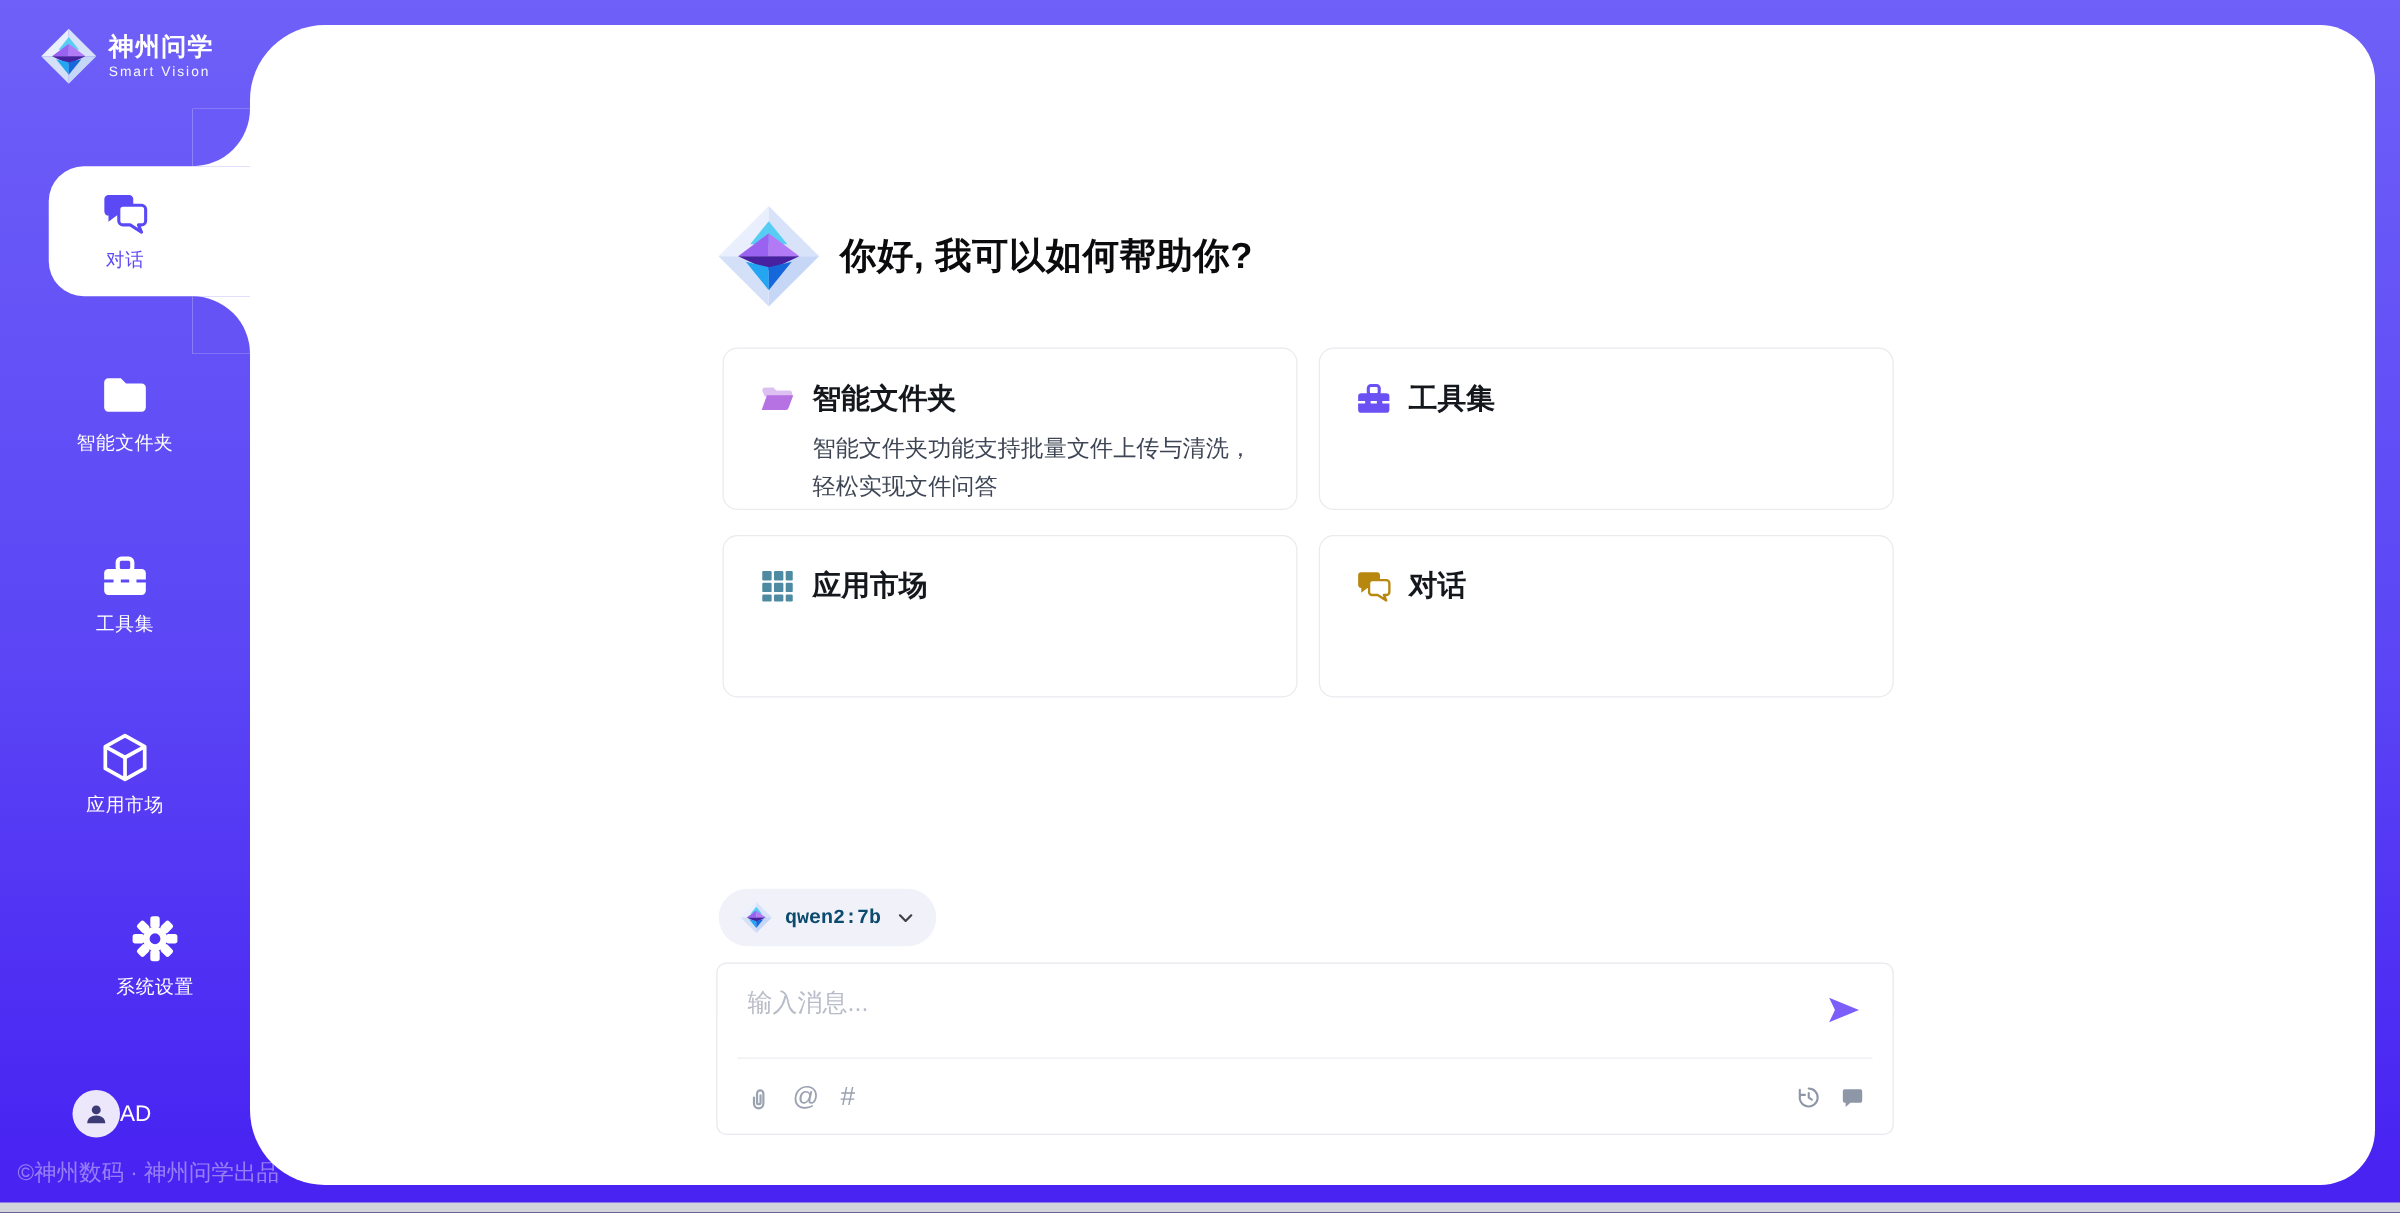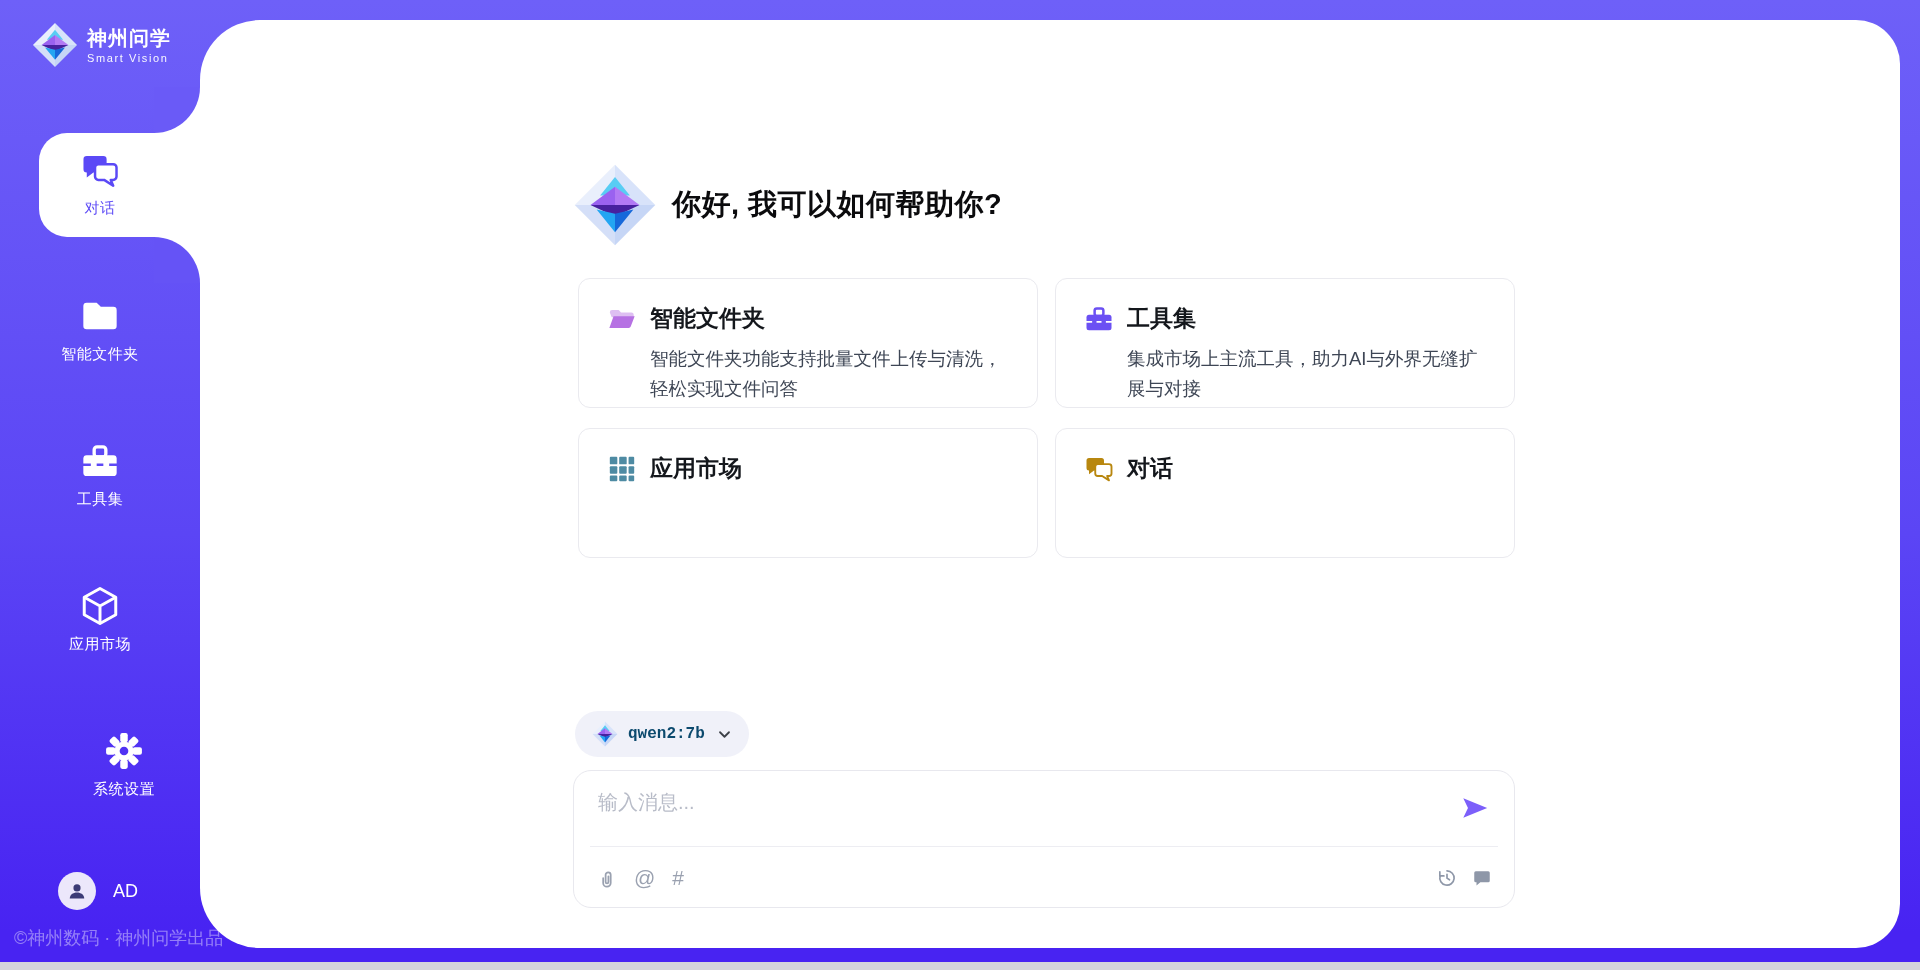--- a/index.html
+++ b/index.html
@@ -26,21 +26,21 @@
   .nav-item{position:absolute;left:0;width:200px;display:flex;flex-direction:column;
             align-items:center;color:#fff;cursor:pointer;}
   .nav-item .nav-icon{height:40px;display:flex;align-items:center;justify-content:center;}
   .nav-item .nav-label{font-size:15px;margin-top:9px;letter-spacing:.5px;}
   .nav-0{top:150px;color:#5b49f6;}
   .nav-1{top:296px;}
   .nav-2{top:441px;}
   .nav-3{top:586px;}
   .nav-4{top:731px;padding-left:48px;}
 
-  .user-row{position:absolute;left:58px;top:872px;display:flex;align-items:center;gap:17px;cursor:pointer;}
+  .user-row{position:absolute;left:58px;top:872px;display:flex;align-items:center;cursor:pointer;}
   .avatar{width:38px;height:38px;border-radius:50%;background:#ece7fb;display:flex;
           align-items:center;justify-content:center;}
   .user-label{color:#fff;font-size:18px;}
   .sidebar-footer{position:absolute;left:14px;top:926px;font-size:18px;color:rgba(255,255,255,.42);
                   white-space:nowrap;}
 
   
   .panel{position:absolute;left:200px;top:20px;width:1700px;height:928px;background:#fff;
          border-radius:60px 44px 44px 60px;}
 
@@ -58,21 +58,21 @@
   .card-title{margin:0;font-size:23px;font-weight:700;color:#14171c;}
   .card-desc{margin:10px 0 0 43px;font-size:18.5px;color:#3e4655;line-height:30px;}
 
   .model-pill{position:absolute;left:375px;top:691px;height:46px;border-radius:23px;background:#f0f1f9;
               display:inline-flex;align-items:center;gap:10px;padding:0 17px;cursor:pointer;}
   .model-pill .m-diamond{width:26px;height:26px;}
   .m-label{font-size:16px;font-weight:600;color:#0c4a6e;font-family:Liberation Mono, monospace;}
   .m-chevron{width:15px;height:15px;display:flex;align-items:center;margin-left:2px;}
 
   .composer{position:absolute;left:373px;top:750px;width:942px;height:138px;background:#fff;
-            border:1px solid #e8e8ee;border-radius:18px;}
+            border:1px solid #e8e8ee;border-radius:8px;}
   .composer textarea{position:absolute;left:24px;top:18px;width:850px;height:50px;border:none;outline:none;
             resize:none;font-size:20px;color:#2c2f36;background:transparent;padding:0;}
   .composer textarea::placeholder{color:#b8bcc8;}
   .send-btn{position:absolute;right:24px;top:22px;width:30px;height:30px;border:none;background:transparent;
             padding:0;cursor:pointer;}
   .composer .divider{position:absolute;left:16px;right:16px;top:75px;height:1px;background:#ededf2;}
   .composer-tools{position:absolute;left:0;right:0;top:76px;height:62px;display:flex;align-items:center;
             justify-content:space-between;padding:0 22px;}
   .tool-group{display:flex;align-items:center;gap:17px;}
   .tool-btn{border:none;background:transparent;padding:0;cursor:pointer;color:#9aa1b0;display:flex;
@@ -264,21 +264,20 @@
 
       <article class="card">
         <div class="card-head">
           <span class="card-icon ci-1">
             <svg width="30" height="30">
                 <use href="#icon-briefcase"></use>
               </svg>
           </span>
           <h3 class="card-title">工具集</h3>
         </div>
-        <p class="card-desc">集成市场上主流工具，助力AI与外界无缝扩展与对接</p>
       </article>
 
       <article class="card">
         <div class="card-head">
           <span class="card-icon ci-2">
             <svg width="30" height="30">
                 <use href="#icon-app-grid"></use>
               </svg>
           </span>
           <h3 class="card-title">应用市场</h3>

